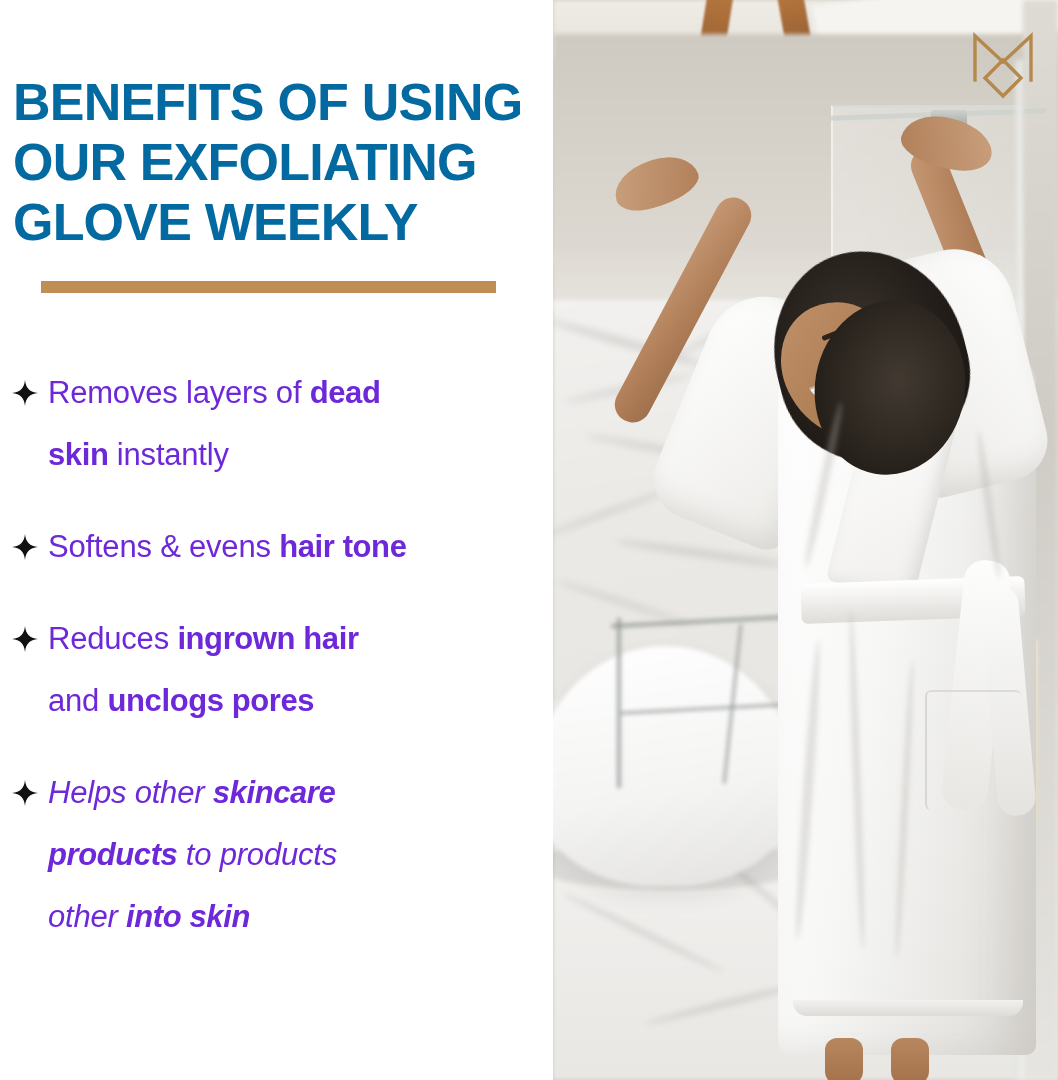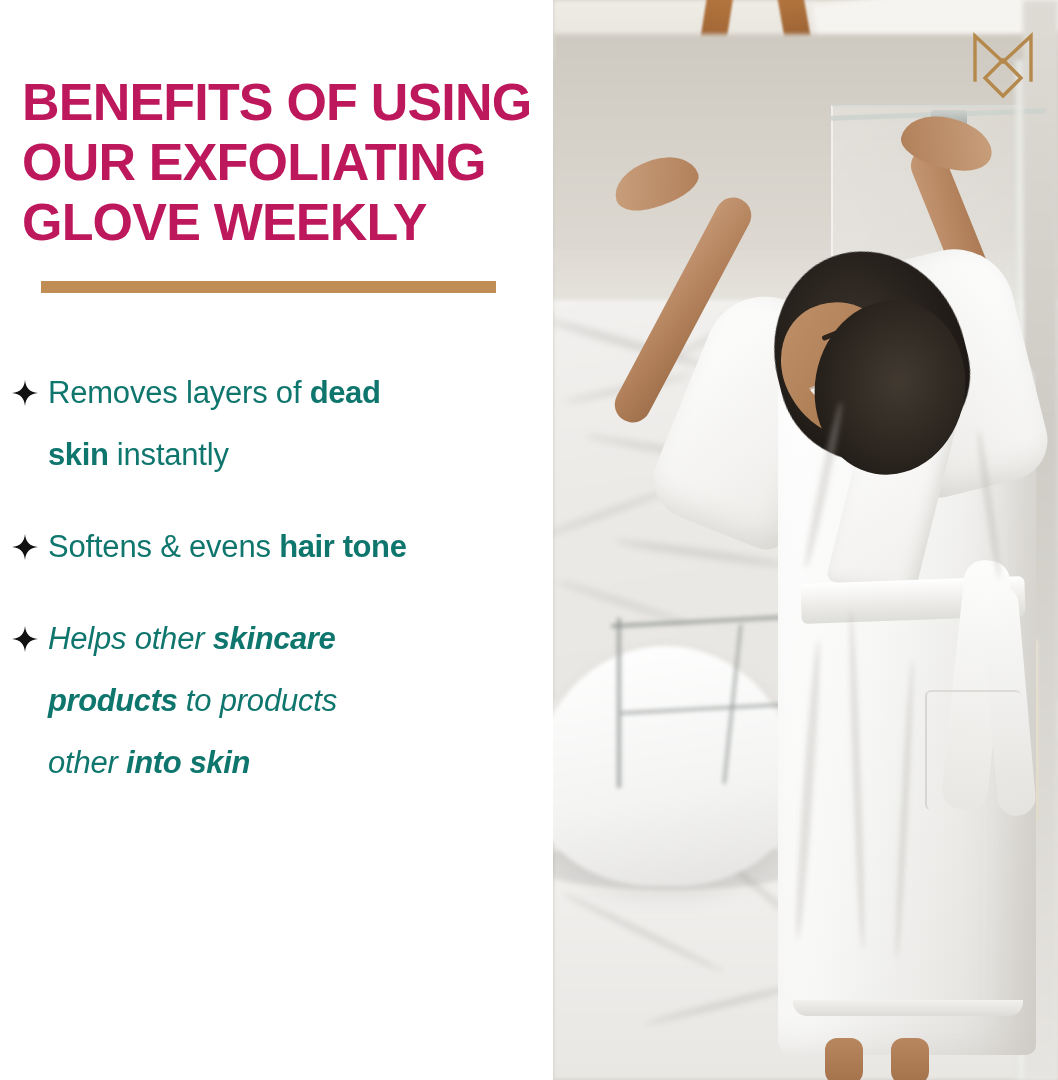--- a/index.html
+++ b/index.html
@@ -27,23 +27,22 @@
 
   .headline {
     position:absolute;
     left:13px; top:72px;
     width:540px;
     font-family:"Liberation Sans", sans-serif;
     font-weight:bold;
     font-size:52px;
     line-height:60px;
     letter-spacing:-0.8px;
-    color:#be185d;
+    color:#0369a1;
     text-transform:uppercase;
-    margin-left:9px;
   }
   .headline .hl-line { display:block; white-space:nowrap; }
 
   .gold-rule {
     position:absolute;
     left:41px; top:281px;
     width:455px; height:12px;
     background:#c08e54;
   }
 
@@ -57,21 +56,21 @@
     padding-left:12px;
     margin-bottom:30px;
   }
   .benefit:last-child { margin-bottom:0;font-style:italic; }
 
   .b-line {
     display:flex;
     align-items:flex-start;
     font-size:31px;
     line-height:62px;
-    color:#0f766e;
+    color:#6d28d9;
     font-family:"Liberation Sans", sans-serif;
     font-weight:normal;
     letter-spacing:-0.2px;
     white-space:nowrap;
   }
   .sparkle-slot {
     flex:0 0 36px;
     width:36px;
     display:flex;
     align-items:center;
@@ -386,20 +385,34 @@
         <div class="b-line">
           <span class="sparkle-slot">
             <svg width="26" height="26" viewBox="0 0 26 26" aria-hidden="true">
               <path d="M13 0 C13.9 8.3 17.7 12.1 26 13 C17.7 13.9 13.9 17.7 13 26 C12.1 17.7 8.3 13.9 0 13 C8.3 12.1 12.1 8.3 13 0 Z" fill="#111111"></path>
             </svg>
           </span>
           <span class="b-text"><span>Softens &amp; evens </span><b>hair tone</b></span>
         </div>
       </div>
 
+      <div class="benefit">
+        <div class="b-line">
+          <span class="sparkle-slot">
+            <svg width="26" height="26" viewBox="0 0 26 26" aria-hidden="true">
+              <path d="M13 0 C13.9 8.3 17.7 12.1 26 13 C17.7 13.9 13.9 17.7 13 26 C12.1 17.7 8.3 13.9 0 13 C8.3 12.1 12.1 8.3 13 0 Z" fill="#111111"></path>
+            </svg>
+          </span>
+          <span class="b-text"><span>Reduces </span><b>ingrown hair</b></span>
+        </div>
+        <div class="b-line">
+          <span class="sparkle-slot"></span>
+          <span class="b-text"><span>and </span><b>unclogs pores</b></span>
+        </div>
+      </div>
 
       <div class="benefit">
         <div class="b-line">
           <span class="sparkle-slot">
             <svg width="26" height="26" viewBox="0 0 26 26" aria-hidden="true">
               <path d="M13 0 C13.9 8.3 17.7 12.1 26 13 C17.7 13.9 13.9 17.7 13 26 C12.1 17.7 8.3 13.9 0 13 C8.3 12.1 12.1 8.3 13 0 Z" fill="#111111"></path>
             </svg>
           </span>
           <span class="b-text"><span>Helps other </span><b>skincare</b></span>
         </div>

